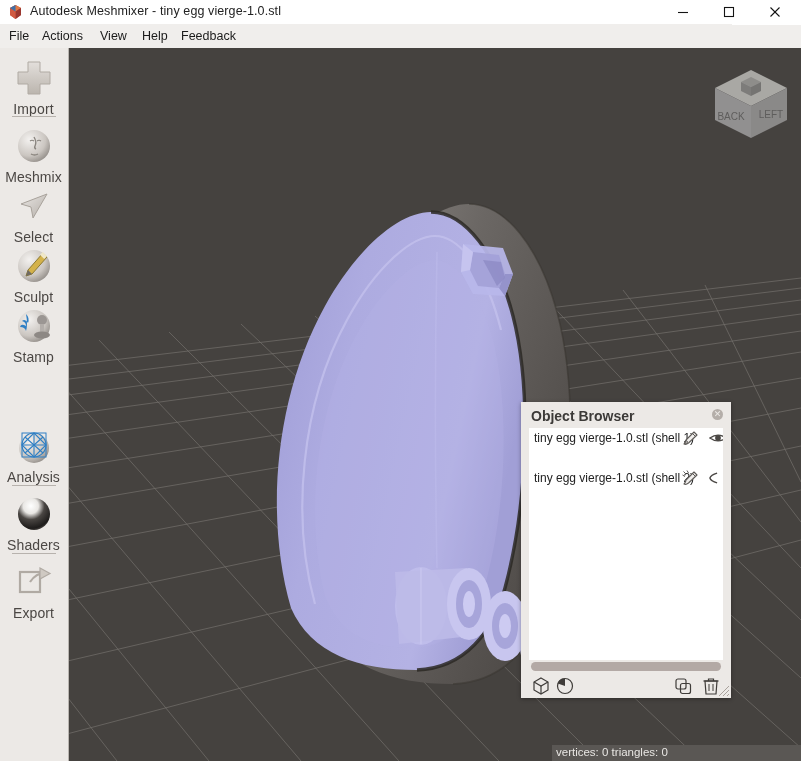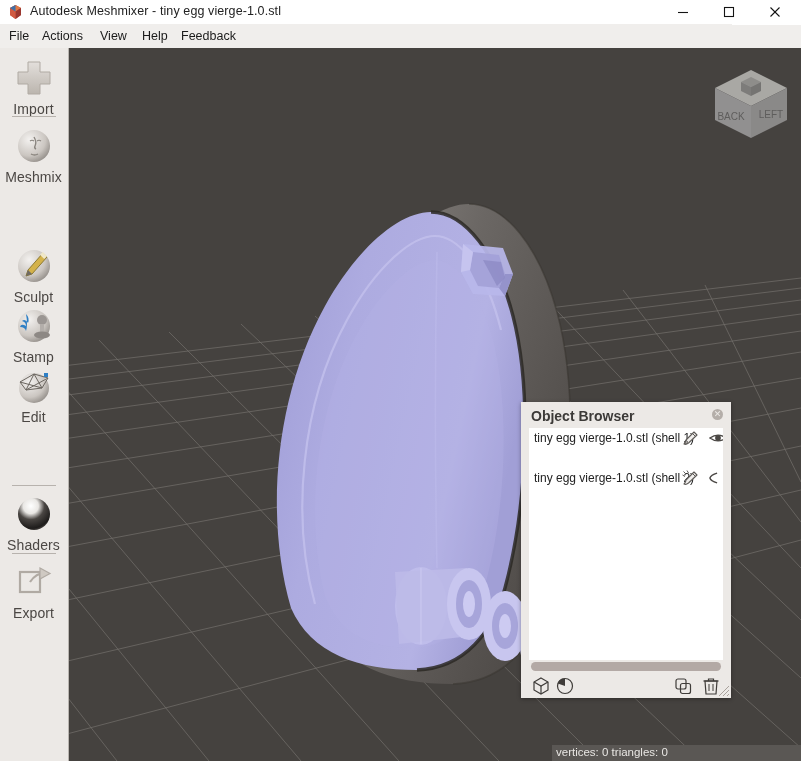--- a/index.html
+++ b/index.html
@@ -291,20 +291,32 @@
           </defs>
         <circle cx="22" cy="22" r="16" fill="url(#gSph1)"></circle>
         <path d="M22 13 q3 5 1 9 q-1 2 1 3" fill="none" stroke="#8a857f" stroke-width="1.4"></path>
         <path d="M18 17 q2 -1.5 4 0" fill="none" stroke="#8a857f" stroke-width="1.2"></path>
         <path d="M25 17 q2 -1.5 4 0" fill="none" stroke="#8a857f" stroke-width="1.2"></path>
         <path d="M19 30 q3.5 2 7 0" fill="none" stroke="#8a857f" stroke-width="1.3"></path>
       </svg>
       <div class="lbl">Meshmix</div>
     </div>
 
+    <div class="tool" style="top:136px">
+      <svg class="ic" viewBox="0 0 44 44">
+        <defs>
+            <linearGradient id="gArr" x1="0" y1="0" x2="1" y2="1">
+          <stop offset="0" stop-color="#eae7e4"></stop>
+              <stop offset="1" stop-color="#b3ada7"></stop>
+            </linearGradient>
+          </defs>
+        <path d="M35 10 L9 20 L19 23 L21 34 Z" fill="url(#gArr)" stroke="#a8a29b" stroke-width="1"></path>
+      </svg>
+      <div class="lbl">Select</div>
+    </div>
 
     <div class="tool" style="top:196px">
       <svg class="ic" viewBox="0 0 44 44">
         <circle cx="22" cy="22" r="16" fill="url(#gSph1)"></circle>
         <path d="M31 9 L35 13 L20 30 L14 32 L16 26 Z" fill="#d4b24a" stroke="#8d7a33" stroke-width="1"></path>
         <path d="M20 30 L14 32 L16 26 Z" fill="#6f6a64"></path>
         <rect x="28.5" y="9.5" width="6" height="4" transform="rotate(45 31.5 11.5)" fill="#efe7c8"></rect>
       </svg>
       <div class="lbl">Sculpt</div>
     </div>
@@ -313,32 +325,34 @@
       <svg class="ic" viewBox="0 0 44 44">
         <circle cx="22" cy="22" r="16" fill="url(#gSph1)"></circle>
         <path d="M14 10 q4 4 2 9 q-3 -5 -6 -2 q4 1 4 5 q-5 -3 -6 1 q5 0 6 4 q2 -6 0 -17z" fill="#2f7fc4"></path>
         <circle cx="30" cy="16" r="5" fill="#9b9693"></circle>
         <rect x="28" y="20" width="4" height="9" fill="#b3aeaa"></rect>
         <ellipse cx="30" cy="31" rx="8" ry="3.5" fill="#8d8884"></ellipse>
       </svg>
       <div class="lbl">Stamp</div>
     </div>
 
-    <div class="tool" style="top:316px">
+
+    <div class="tool" style="top:376px">
       <svg class="ic" viewBox="0 0 44 44">
         <circle cx="22" cy="24" r="15" fill="url(#gSph1)"></circle>
-        <g stroke="#6b6660" stroke-width="1" fill="none">
-          <path d="M8 18 L22 10 L36 14 L30 24 L14 26 Z"></path>
-          <path d="M8 18 L30 24 M22 10 L14 26 M36 14 L14 26 M22 10 L30 24"></path>
+        <g stroke="#2f7fc4" stroke-width="1.1" fill="none">
+          <circle cx="22" cy="21" r="12"></circle>
+          <path d="M10 21 L22 9 L34 21 L22 33 Z"></path>
+          <path d="M10 21 L34 21 M22 9 L22 33"></path>
+          <path d="M13 13 L31 29 M31 13 L13 29"></path>
         </g>
-        <rect x="32" y="9" width="4" height="4" fill="#2f7fc4"></rect>
-      </svg>
-      <div class="lbl">Edit</div>
-    </div>
-
+        <rect x="10" y="9" width="24" height="24" fill="none" stroke="#2f7fc4" stroke-width="1"></rect>
+      </svg>
+      <div class="lbl">Analysis</div>
+    </div>
     <div class="tsep" style="top:437px"></div>
 
     <div class="tool" style="top:444px">
       <svg class="ic" viewBox="0 0 44 44">
         <defs>
             <radialGradient id="gShiny" cx="0.4" cy="0.25" r="0.85">
           <stop offset="0" stop-color="#ffffff"></stop>
               <stop offset="0.28" stop-color="#e9e7e4"></stop>
           <stop offset="0.5" stop-color="#4a4643"></stop>
               <stop offset="0.82" stop-color="#1e1c1b"></stop>

